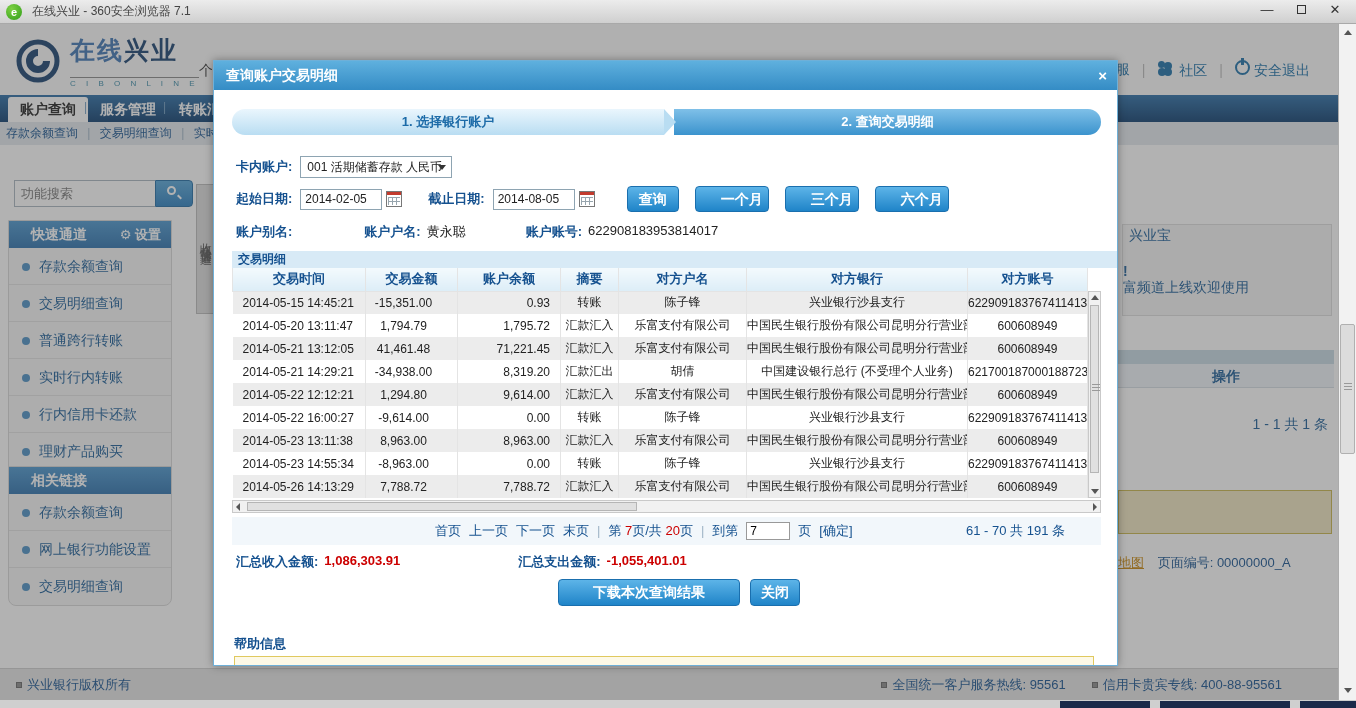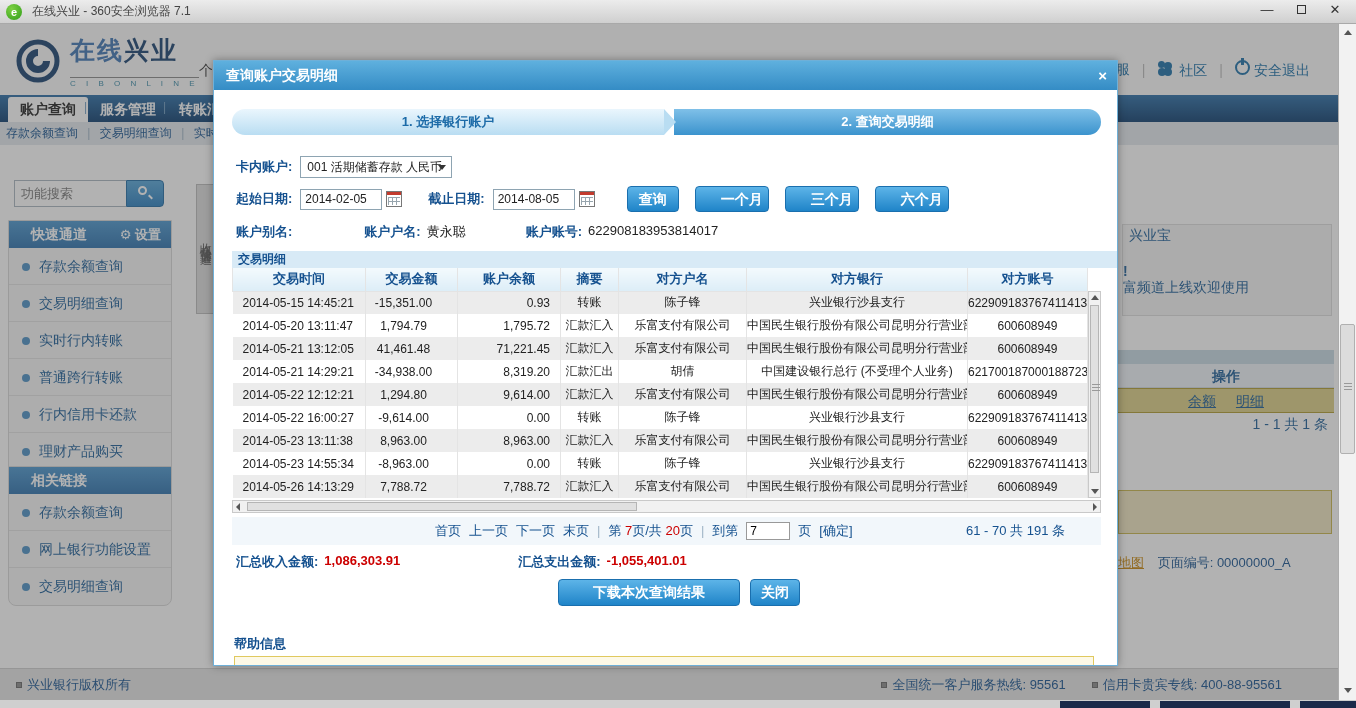--- a/index.html
+++ b/index.html
@@ -36,21 +36,21 @@
   .navbar { position:absolute; left:0; top:71px; width:1338px; height:27px; background:linear-gradient(#2a6da6,#0c3c6d); }
   .tab { position:absolute; top:2px; height:25px; line-height:25px; padding:0 12px; color:#fff; font-size:14px; font-weight:bold; }
   .tab.active { background:#fff; color:#222; border-radius:3px 3px 0 0; }
   .tabsep { position:absolute; top:5px; color:#6f9cc0; }
   .subnav { position:absolute; left:0; top:98px; width:1338px; height:23px; background:#e3e9ee; line-height:23px; color:#15518f; }
   .subnav span.lnk { margin:0 6px; }
   .subnav .sep { color:#9fb4c5; }
 
   
   .search-row { position:absolute; left:14px; top:156px; display:flex; }
-  .search-input { width:112px; height:27px; border:1px solid #a9b6bf; border-right:none; padding:0 6px; font-size:13px; color:#888; background:#fff; }
+  .search-input { width:141px; height:27px; border:1px solid #a9b6bf; border-right:none; padding:0 6px; font-size:13px; color:#888; background:#fff; }
   .search-btn { width:38px; height:27px; background:linear-gradient(#56a6d9,#2a7fc0); border:1px solid #1f6ba4; border-radius:0 4px 4px 0; position:relative; }
   .mag { position:absolute; left:11px; top:5px; width:9px; height:9px; border:2px solid #fff; border-radius:50%; }
   .mag:after { content:""; position:absolute; left:8px; top:8px; width:5px; height:2px; background:#fff; transform:rotate(45deg); }
   .panel { position:absolute; left:8px; width:164px; background:#f7f7f7; border:1px solid #d8d8d8; border-radius:0 0 8px 8px; }
   .panel-hd { height:27px; background:linear-gradient(#4a96ce,#2c71ad); color:#fff; font-size:14px; font-weight:bold; line-height:27px; padding-left:22px; position:relative; }
   .panel-hd .set { position:absolute; right:10px; top:0; font-weight:bold; font-size:13px; }
   .pitem { height:37px; line-height:37px; border-bottom:1px solid #e2e2e2; color:#1a5c96; font-size:14px; padding-left:30px; position:relative; }
   .pitem:last-child { border-bottom:none; }
   .pitem .dot { position:absolute; left:13px; top:15px; width:8px; height:8px; border-radius:50%; background:#4b8fc4; }
   .collapse { position:absolute; left:196px; top:160px; width:19px; height:130px; background:#dcdcdc; border:1px solid #bbb; writing-mode:vertical-rl; text-align:center; color:#555; font-size:12px; letter-spacing:2px; line-height:17px; }
@@ -209,22 +209,22 @@
     </div>
 
     <div class="panel" style="top:196px;">
       <div class="panel-hd">
         <span>快速通道</span>
         <span class="set">⚙ 设置</span>
       </div>
       <div id="quick-list">
           <div class="pitem"><span class="dot"></span>存款余额查询</div>
           <div class="pitem"><span class="dot"></span>交易明细查询</div>
+          <div class="pitem"><span class="dot"></span>普通跨行转账</div>
           <div class="pitem"><span class="dot"></span>实时行内转账</div>
-          <div class="pitem"><span class="dot"></span>普通跨行转账</div>
           <div class="pitem"><span class="dot"></span>行内信用卡还款</div>
           <div class="pitem"><span class="dot"></span>理财产品购买</div>
           <div class="pitem"><span class="dot"></span>代销基金列表</div>
           <div class="pitem"><span class="dot"></span>信用卡申请</div>
         </div>
     </div>
 
     <div class="panel" style="top:442px;">
       <div class="panel-hd"><span>相关链接</span></div>
       <div id="related-list">
@@ -236,24 +236,20 @@
 
     <div class="collapse">收起快速通道&lt;&lt;</div>
 
     <div class="announce">
       <div style="margin:2px 0 0 6px;">兴业宝</div>
       <div style="margin:18px 0 0 0; font-weight:bold;">!</div>
       <div>富频道上线欢迎使用</div>
     </div>
     <div class="ops-strip"></div>
     <div class="ops-hd">操作</div>
-    <div class="ops-row">
-      <span>余额</span>
-      <span>明细</span>
-    </div>
     <div class="ops-count">1 - 1  共 1 条</div>
     <div class="ybox"></div>
     <div class="maprow">
       <span class="map">地图</span>
       <span>页面编号:</span>
       <span>00000000_A</span>
     </div>
 
     <div class="footer">
       <span class="foot-left"><span class="bullet"></span><span>兴业银行版权所有</span></span>

